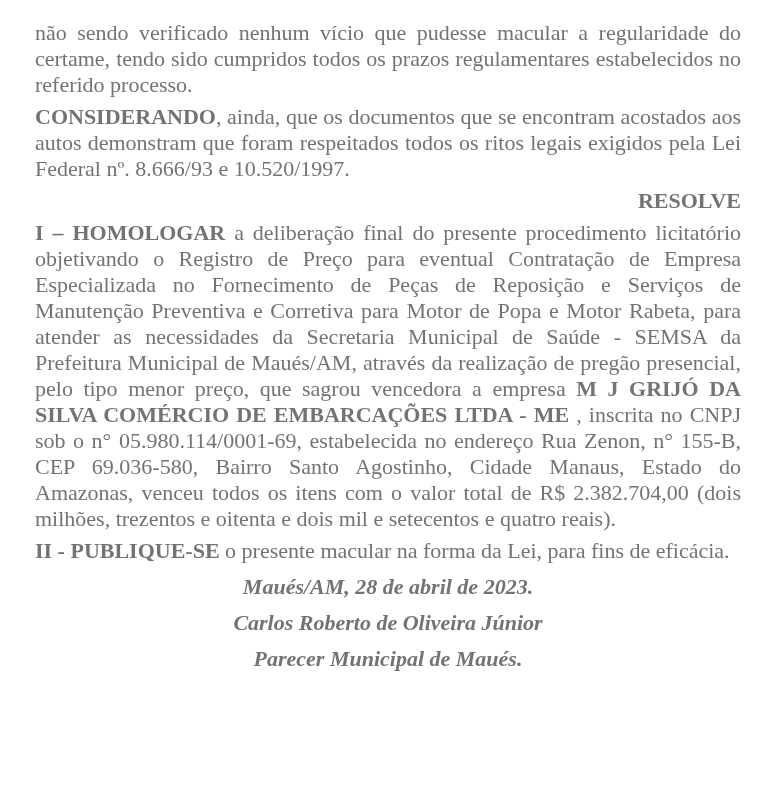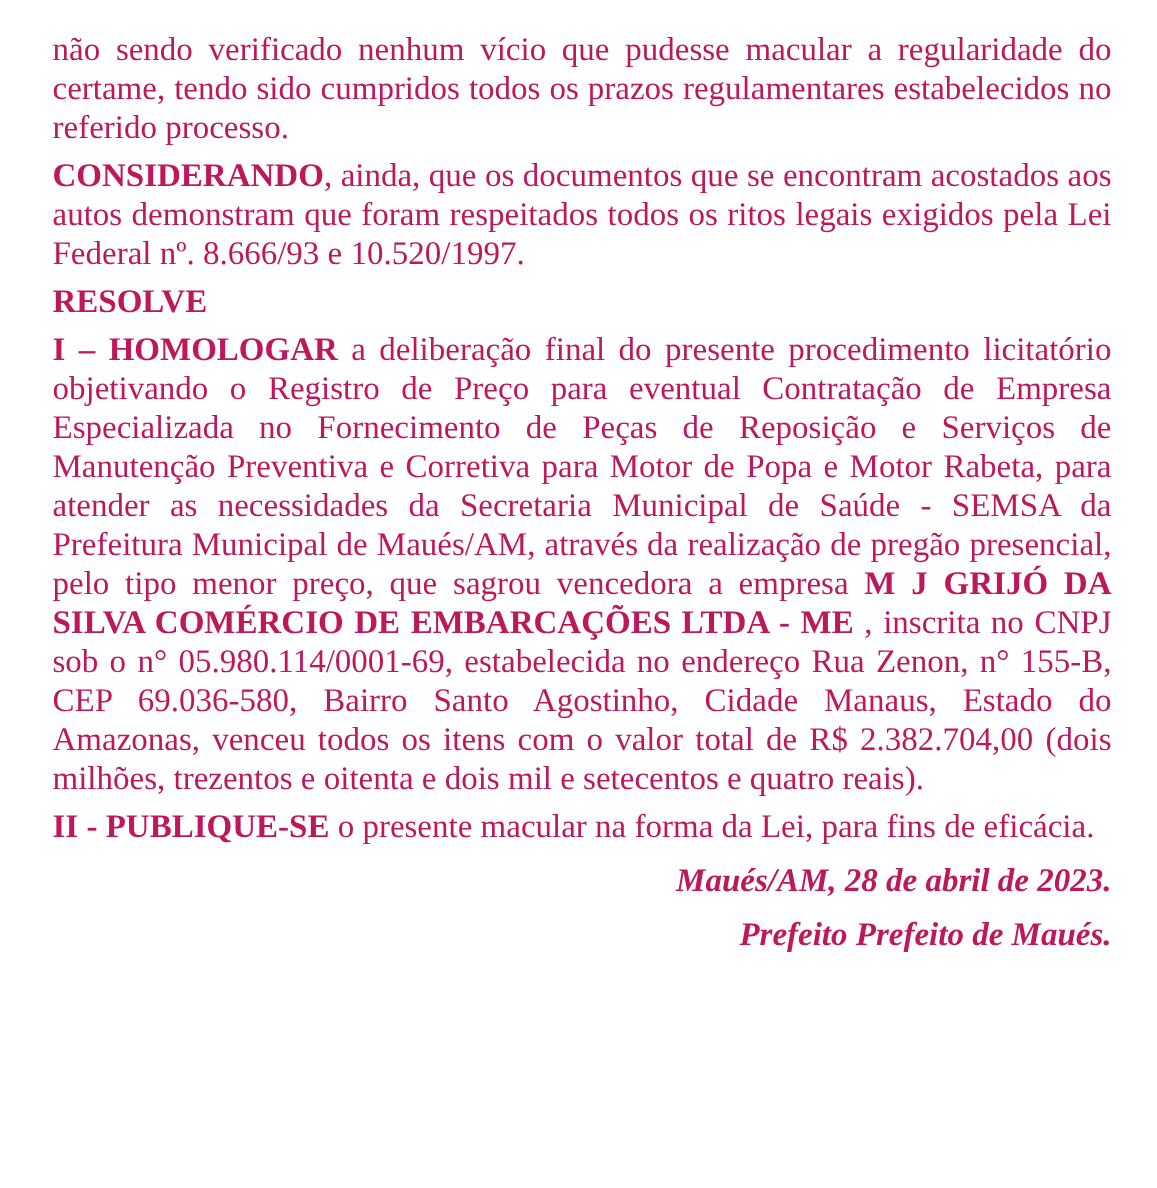--- a/index.html
+++ b/index.html
@@ -17,31 +17,32 @@
     font-family: "Liberation Serif", "DejaVu Serif", serif;
     padding: 20px 30px 8px 21px;
     overflow: hidden;
   }
   .para {
     margin: 0 0 6px 0;
     font-size: 22px;
     line-height: 26px;
   }
   .align-justify { text-align: justify; }
-  .align-center  { text-align: left; }
-  .align-left    { text-align: right; }
+  .align-center  { text-align: right; }
+  .align-left    { text-align: center; }
   .style-signature { margin-top: 10px; }
   .seg-normal      { font-weight: normal; font-style: normal; }
   .seg-bold        { font-weight: bold;   font-style: normal; }
   .seg-bold-italic { font-weight: bold;   font-style: italic; }
 </style>
 </head>
 <body>
 
-<div class="page" style="background: rgb(255, 255, 255); color: #be185d; padding-left: 35px;">
+<div class="page" style="background: rgb(255, 255, 255); color: #737373; padding-left: 35px;">
     <p class="para align-justify style-body"><span class="seg-normal">não sendo verificado nenhum vício que pudesse macular a regularidade do certame, tendo sido cumpridos todos os prazos regulamentares estabelecidos no referido processo.</span></p>
     <p class="para align-justify style-body"><span class="seg-bold">CONSIDERANDO</span><span class="seg-normal">, ainda, que os documentos que se encontram acostados aos autos demonstram que foram respeitados todos os ritos legais exigidos pela Lei Federal nº. 8.666/93 e 10.520/1997.</span></p>
     <p class="para align-center style-heading"><span class="seg-bold">RESOLVE</span></p>
     <p class="para align-justify style-body"><span class="seg-bold">I – HOMOLOGAR</span><span class="seg-normal"> a deliberação final do presente procedimento licitatório objetivando o Registro de Preço para eventual Contratação de Empresa Especializada no Fornecimento de Peças de Reposição e Serviços de Manutenção Preventiva e Corretiva para Motor de Popa e Motor Rabeta, para atender as necessidades da Secretaria Municipal de Saúde - SEMSA da Prefeitura Municipal de Maués/AM, através da realização de pregão presencial, pelo tipo menor preço, que sagrou vencedora a empresa </span><span class="seg-bold">M J GRIJÓ DA SILVA COMÉRCIO DE EMBARCAÇÕES LTDA - ME</span><span class="seg-normal"> , inscrita no CNPJ sob o n° 05.980.114/0001-69, estabelecida no endereço Rua Zenon, n° 155-B, CEP 69.036-580, Bairro Santo Agostinho, Cidade Manaus, Estado do Amazonas, venceu todos os itens com o valor total de R$ 2.382.704,00 (dois milhões, trezentos e oitenta e dois mil e setecentos e quatro reais).</span></p>
     <p class="para align-justify style-body"><span class="seg-bold">II - PUBLIQUE-SE</span><span class="seg-normal"> o presente macular na forma da Lei, para fins de eficácia.</span></p>
     <p class="para align-left style-signature"><span class="seg-bold-italic">Maués/AM, 28 de abril de 2023.</span></p>
-    <p class="para align-left style-signature"><span class="seg-bold-italic">Prefeito Prefeito de Maués.</span></p>
+    <p class="para align-left style-signature"><span class="seg-bold-italic">Carlos Roberto de Oliveira Júnior</span></p>
+    <p class="para align-left style-signature"><span class="seg-bold-italic">Parecer Municipal de Maués.</span></p>
   </div>
 
 </body></html>

